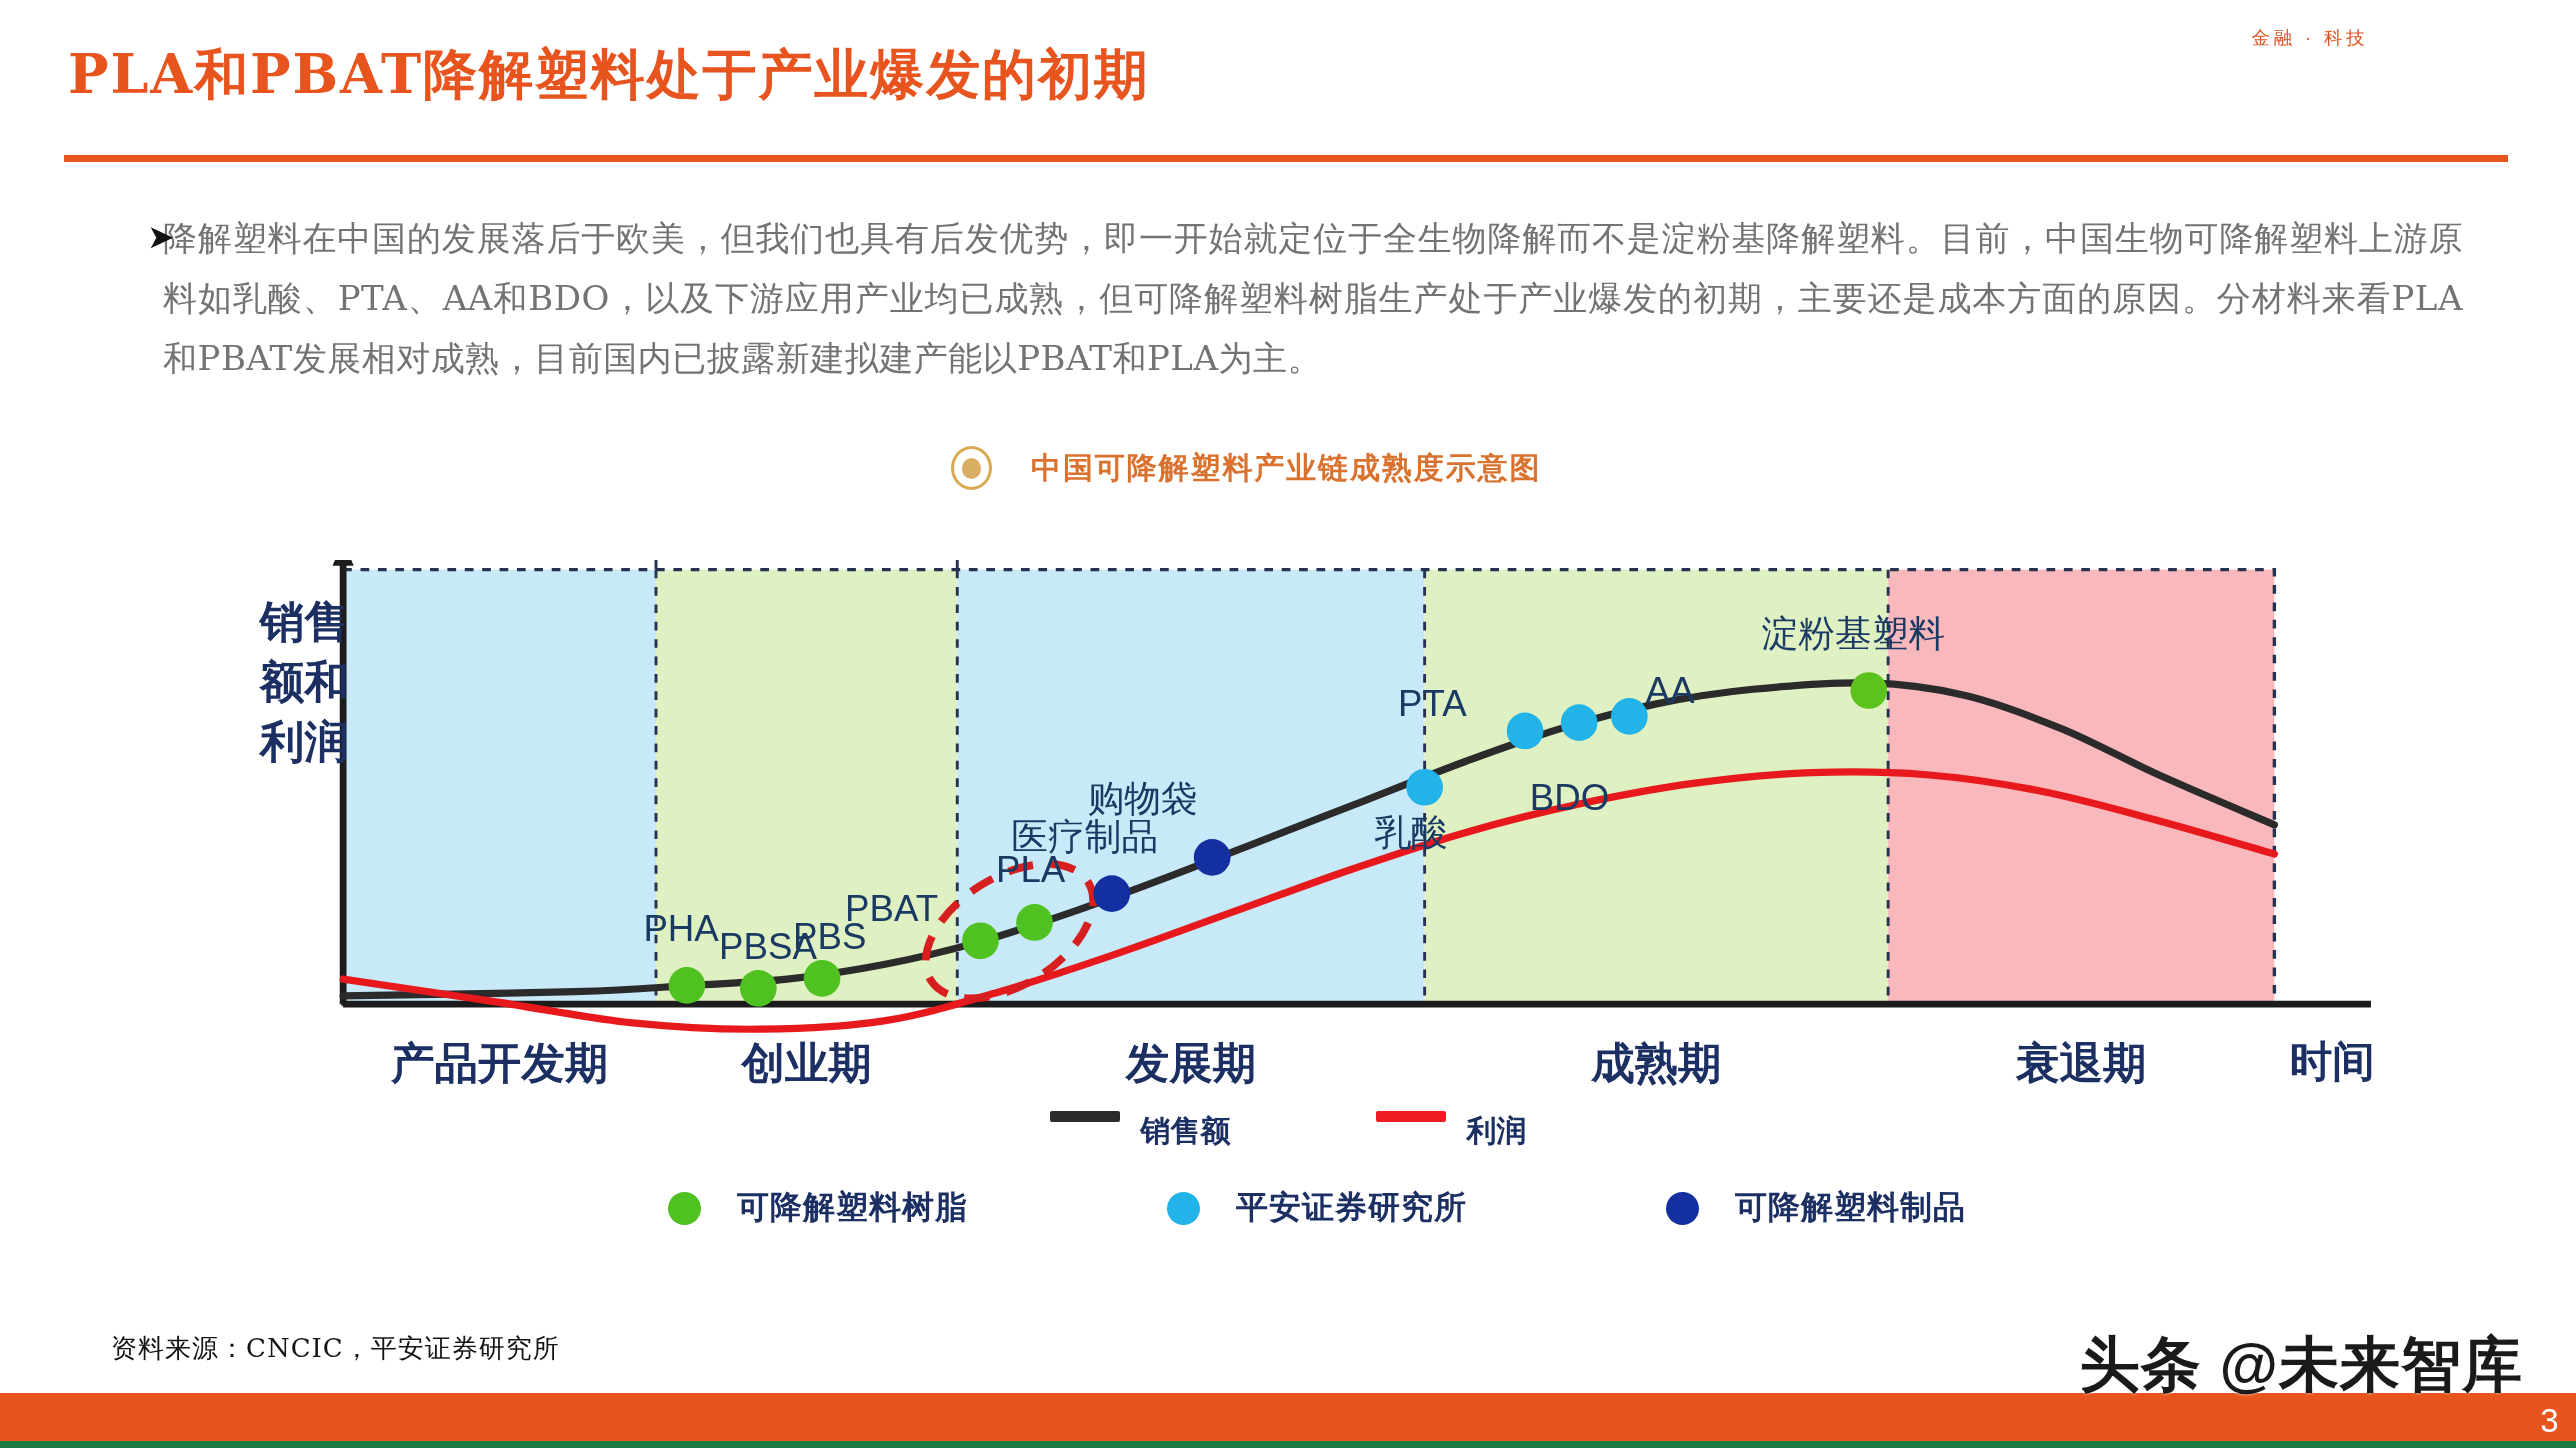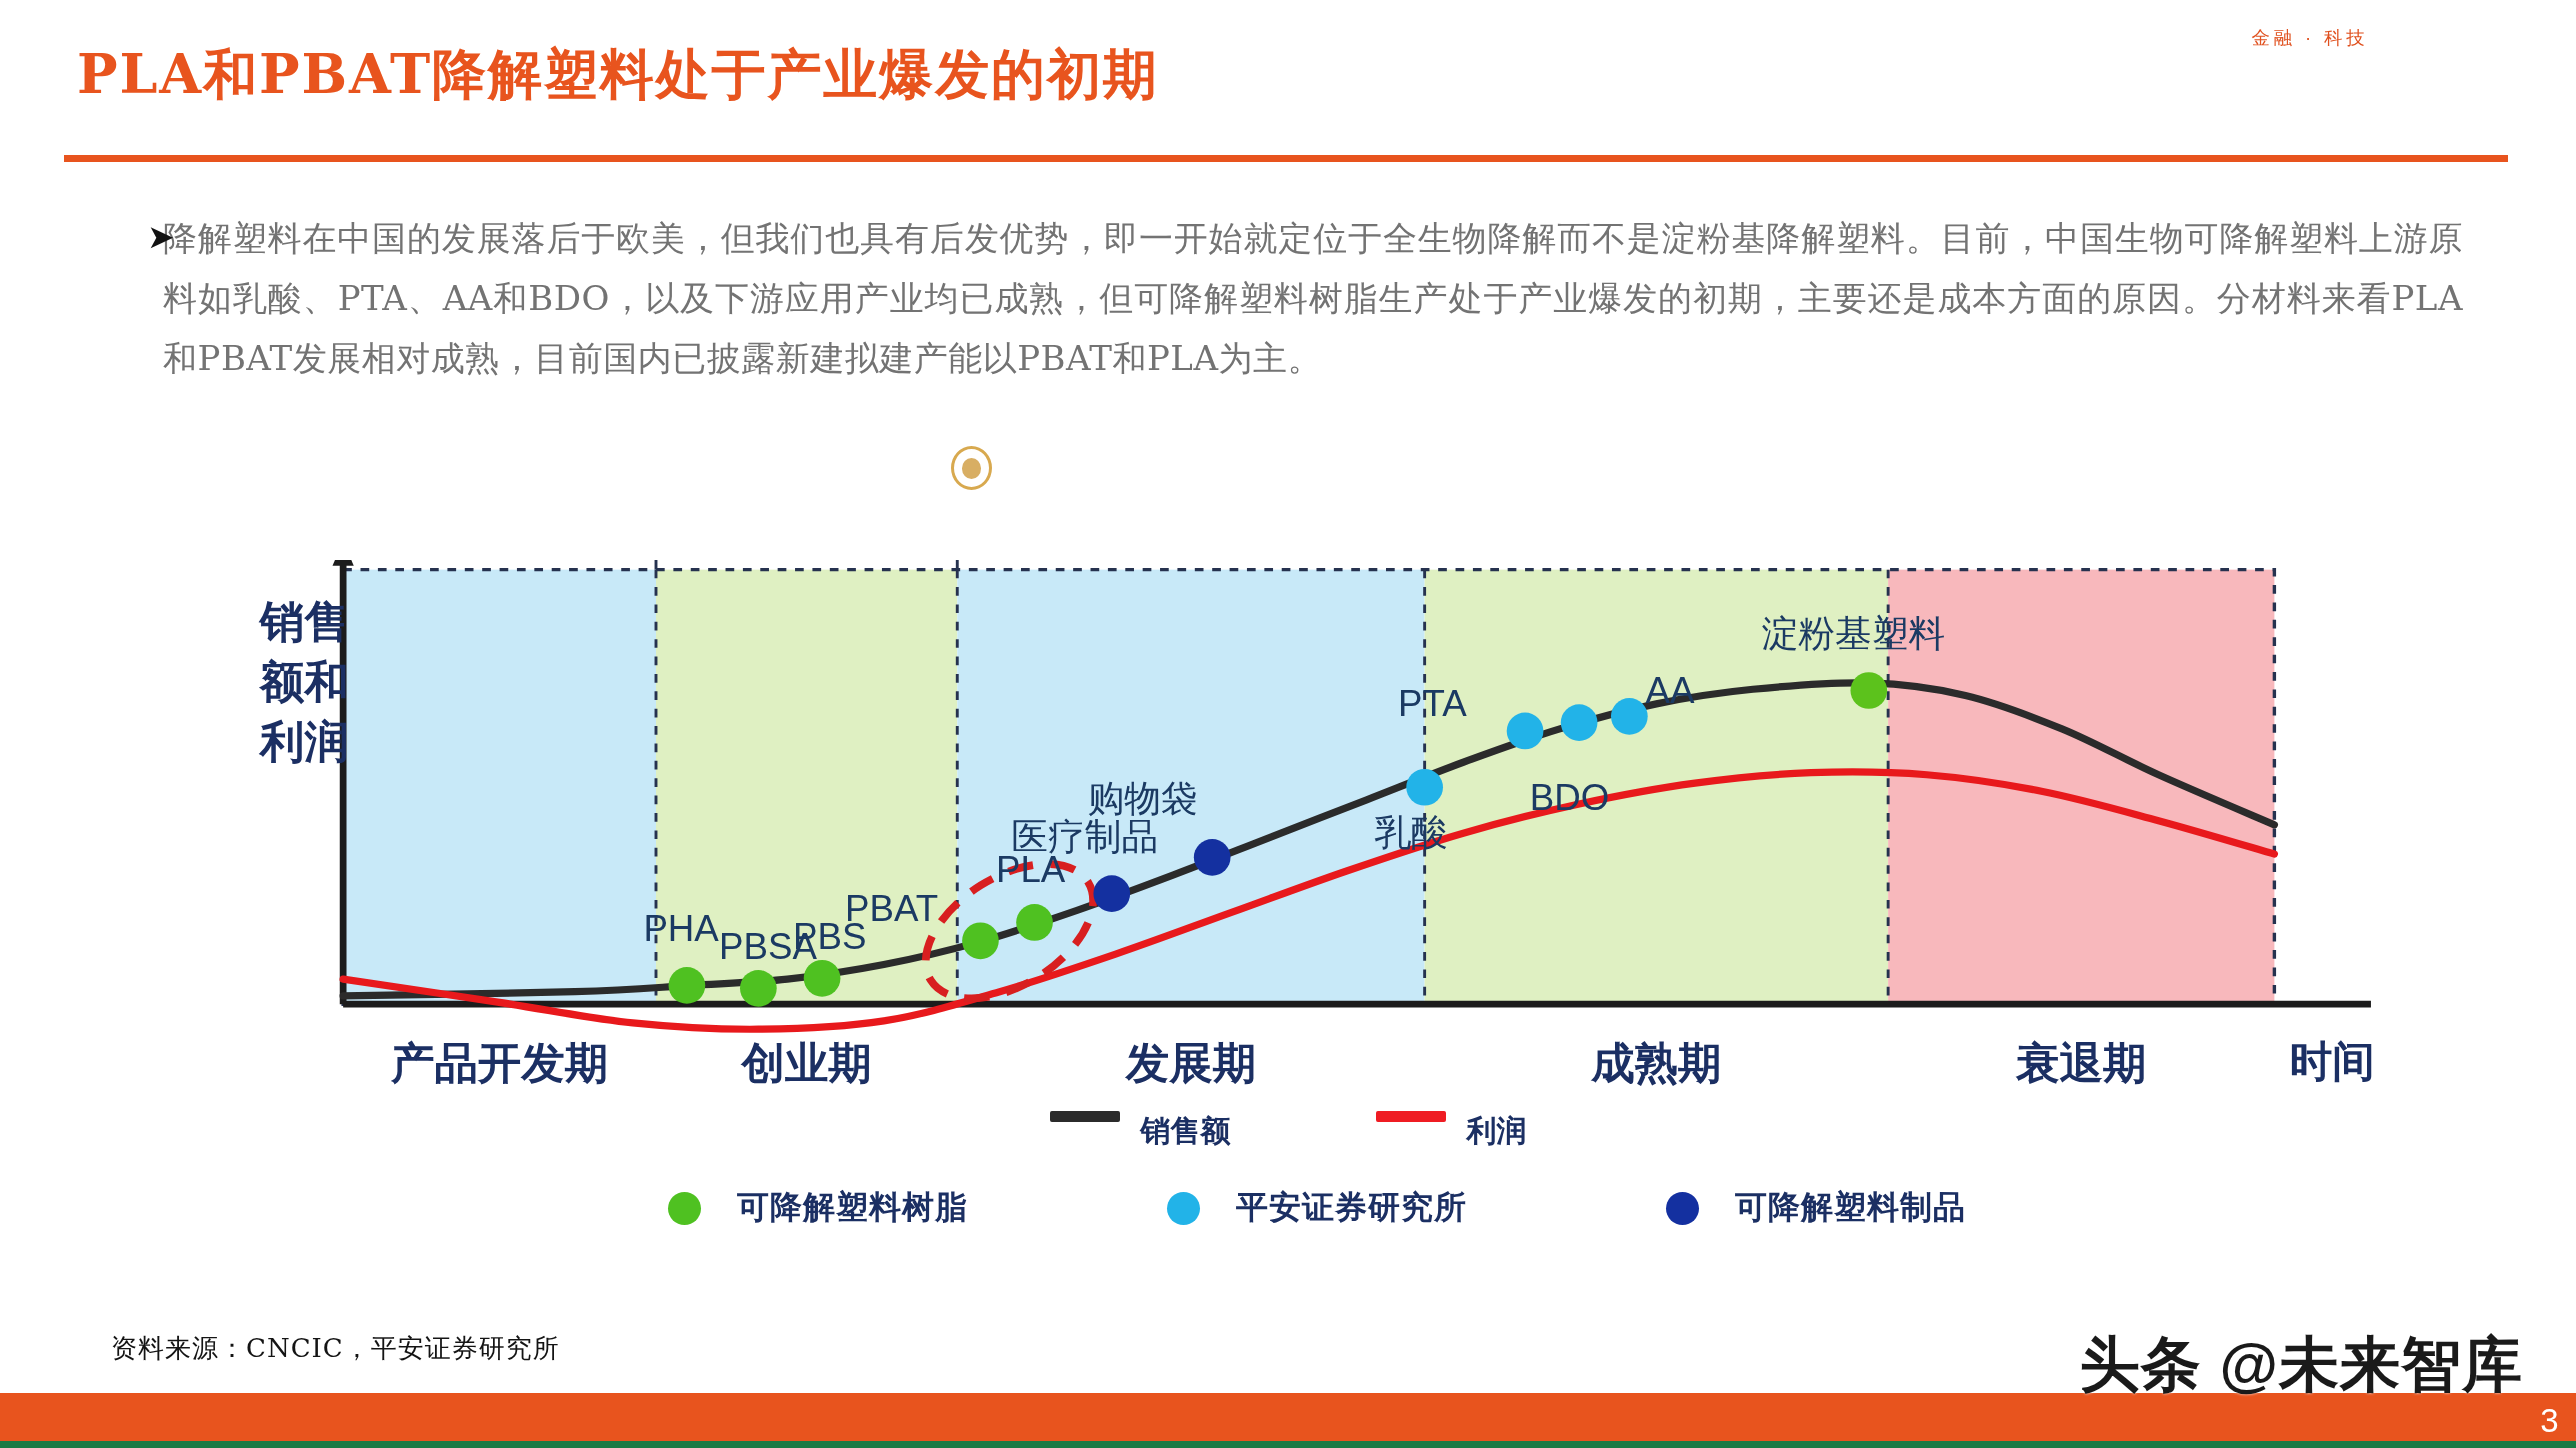--- a/index.html
+++ b/index.html
@@ -5,21 +5,21 @@
   html,body{margin:0;padding:0;}
   body{
     width:2576px;height:1449px;
     background:#ffffff;
     font-family:"Liberation Sans","DejaVu Sans",sans-serif;
     overflow:hidden;position:relative;
   }
   
   #slide-header{position:absolute;left:0;top:0;width:2576px;height:169px;}
   #page-title{
-    position:absolute;left:77px;top:39px;
+    position:absolute;left:68px;top:39px;
     font-size:54px;font-weight:700;color:#e8541e;
     font-family:"DejaVu Serif","Liberation Serif",serif;
     letter-spacing:1.9px;white-space:nowrap;
   }
   #title-rule{
     position:absolute;left:64px;top:155px;width:2444px;height:6.8px;
     background:#e8541e;
   }
   #brand-logo{position:absolute;right:39px;top:17.4px;text-align:center;width:454px;}
   #brand-logo .brand-main{
@@ -109,20 +109,21 @@
 
 <div id="body-block">
   <div id="bullet-marker">➤</div>
   <div id="body-text">降解塑料在中国的发展落后于欧美，但我们也具有后发优势，即一开始就定位于全生物降解而不是淀粉基降解塑料。目前，中国生物可降解塑料上游原料如乳酸、PTA、AA和BDO，以及下游应用产业均已成熟，但可降解塑料树脂生产处于产业爆发的初期，主要还是成本方面的原因。分材料来看PLA和PBAT发展相对成熟，目前国内已披露新建拟建产能以PBAT和PLA为主。</div>
 </div>
 
 <div id="chart-title-row">
   <div id="chart-title-bullet">
       <span class="inner"></span>
     </div>
+  <div id="chart-title-text">中国可降解塑料产业链成熟度示意图</div>
 </div>
 
 <div id="chart-area">
   <svg id="chart-svg" width="2576" height="618" viewBox="0 0 2667 640">
     <g id="stage-bands">
         <rect x="355" y="10" width="324" height="450" fill="#c8e9f8"></rect>
         <rect x="679" y="10" width="312" height="450" fill="#dff0c2"></rect>
         <rect x="991" y="10" width="484" height="450" fill="#c8e9f8"></rect>
         <rect x="1475" y="10" width="480" height="450" fill="#dff0c2"></rect>
         <rect x="1955" y="10" width="400" height="450" fill="#f8b8bc"></rect>

